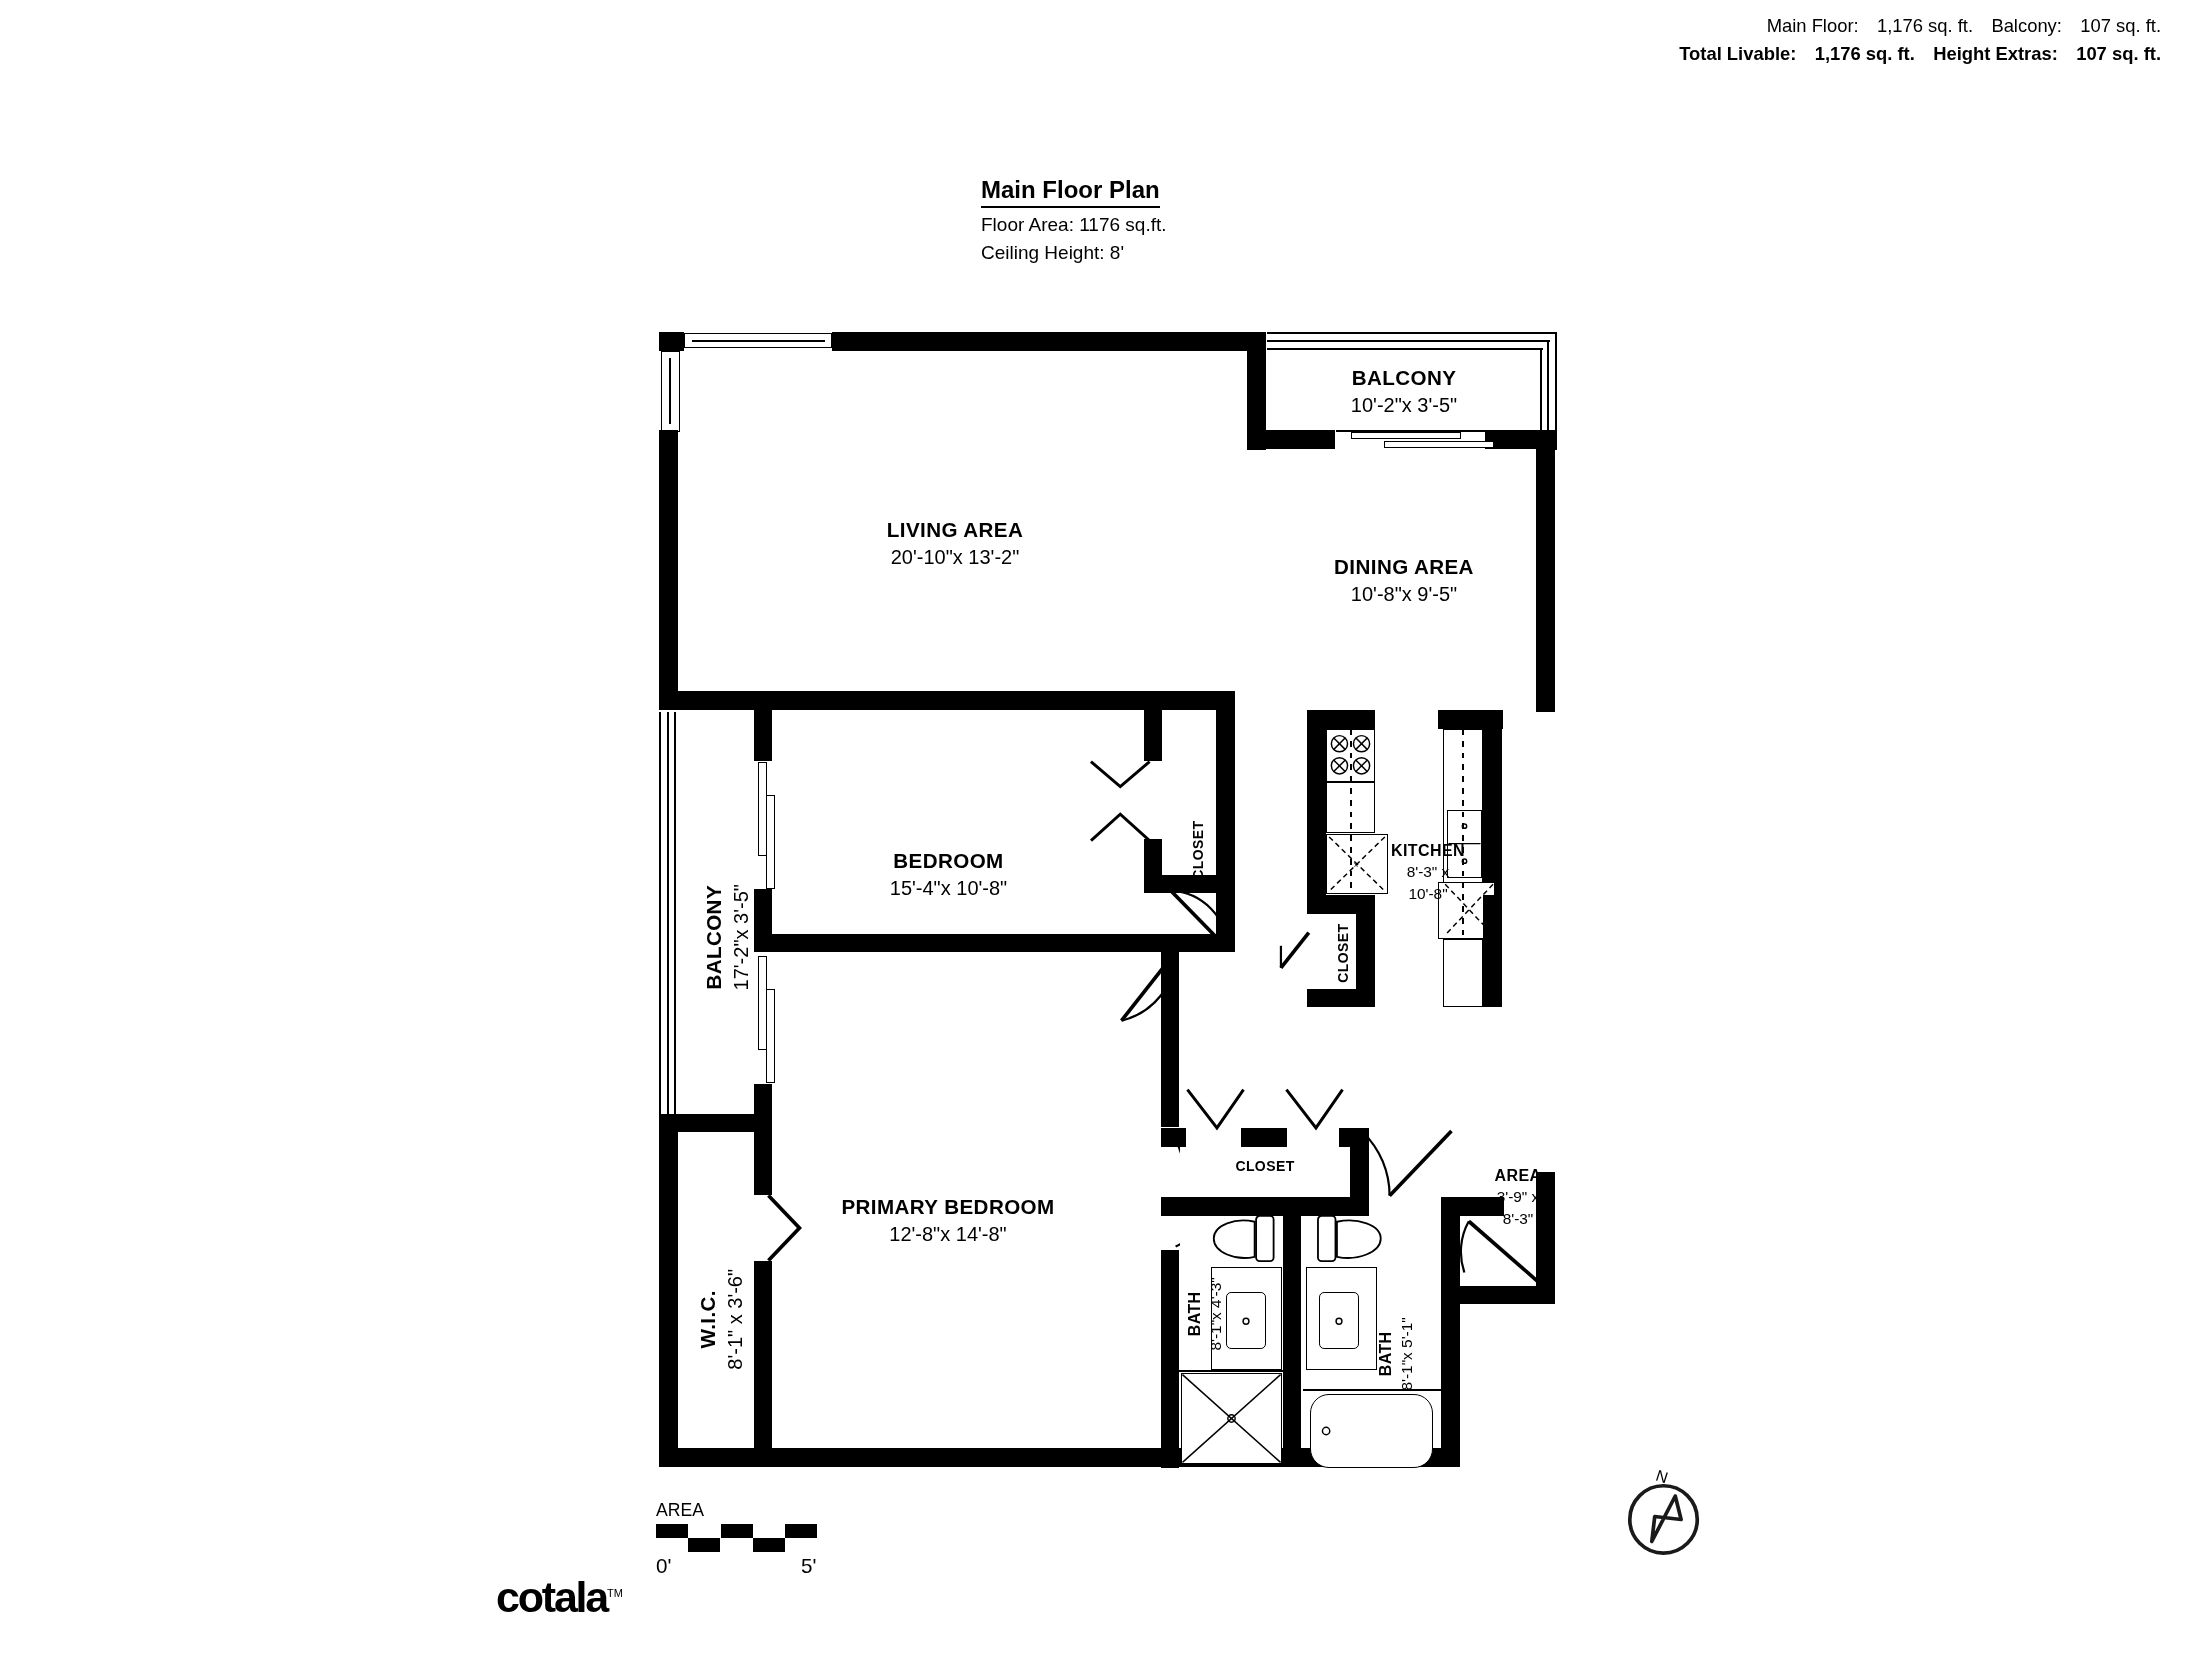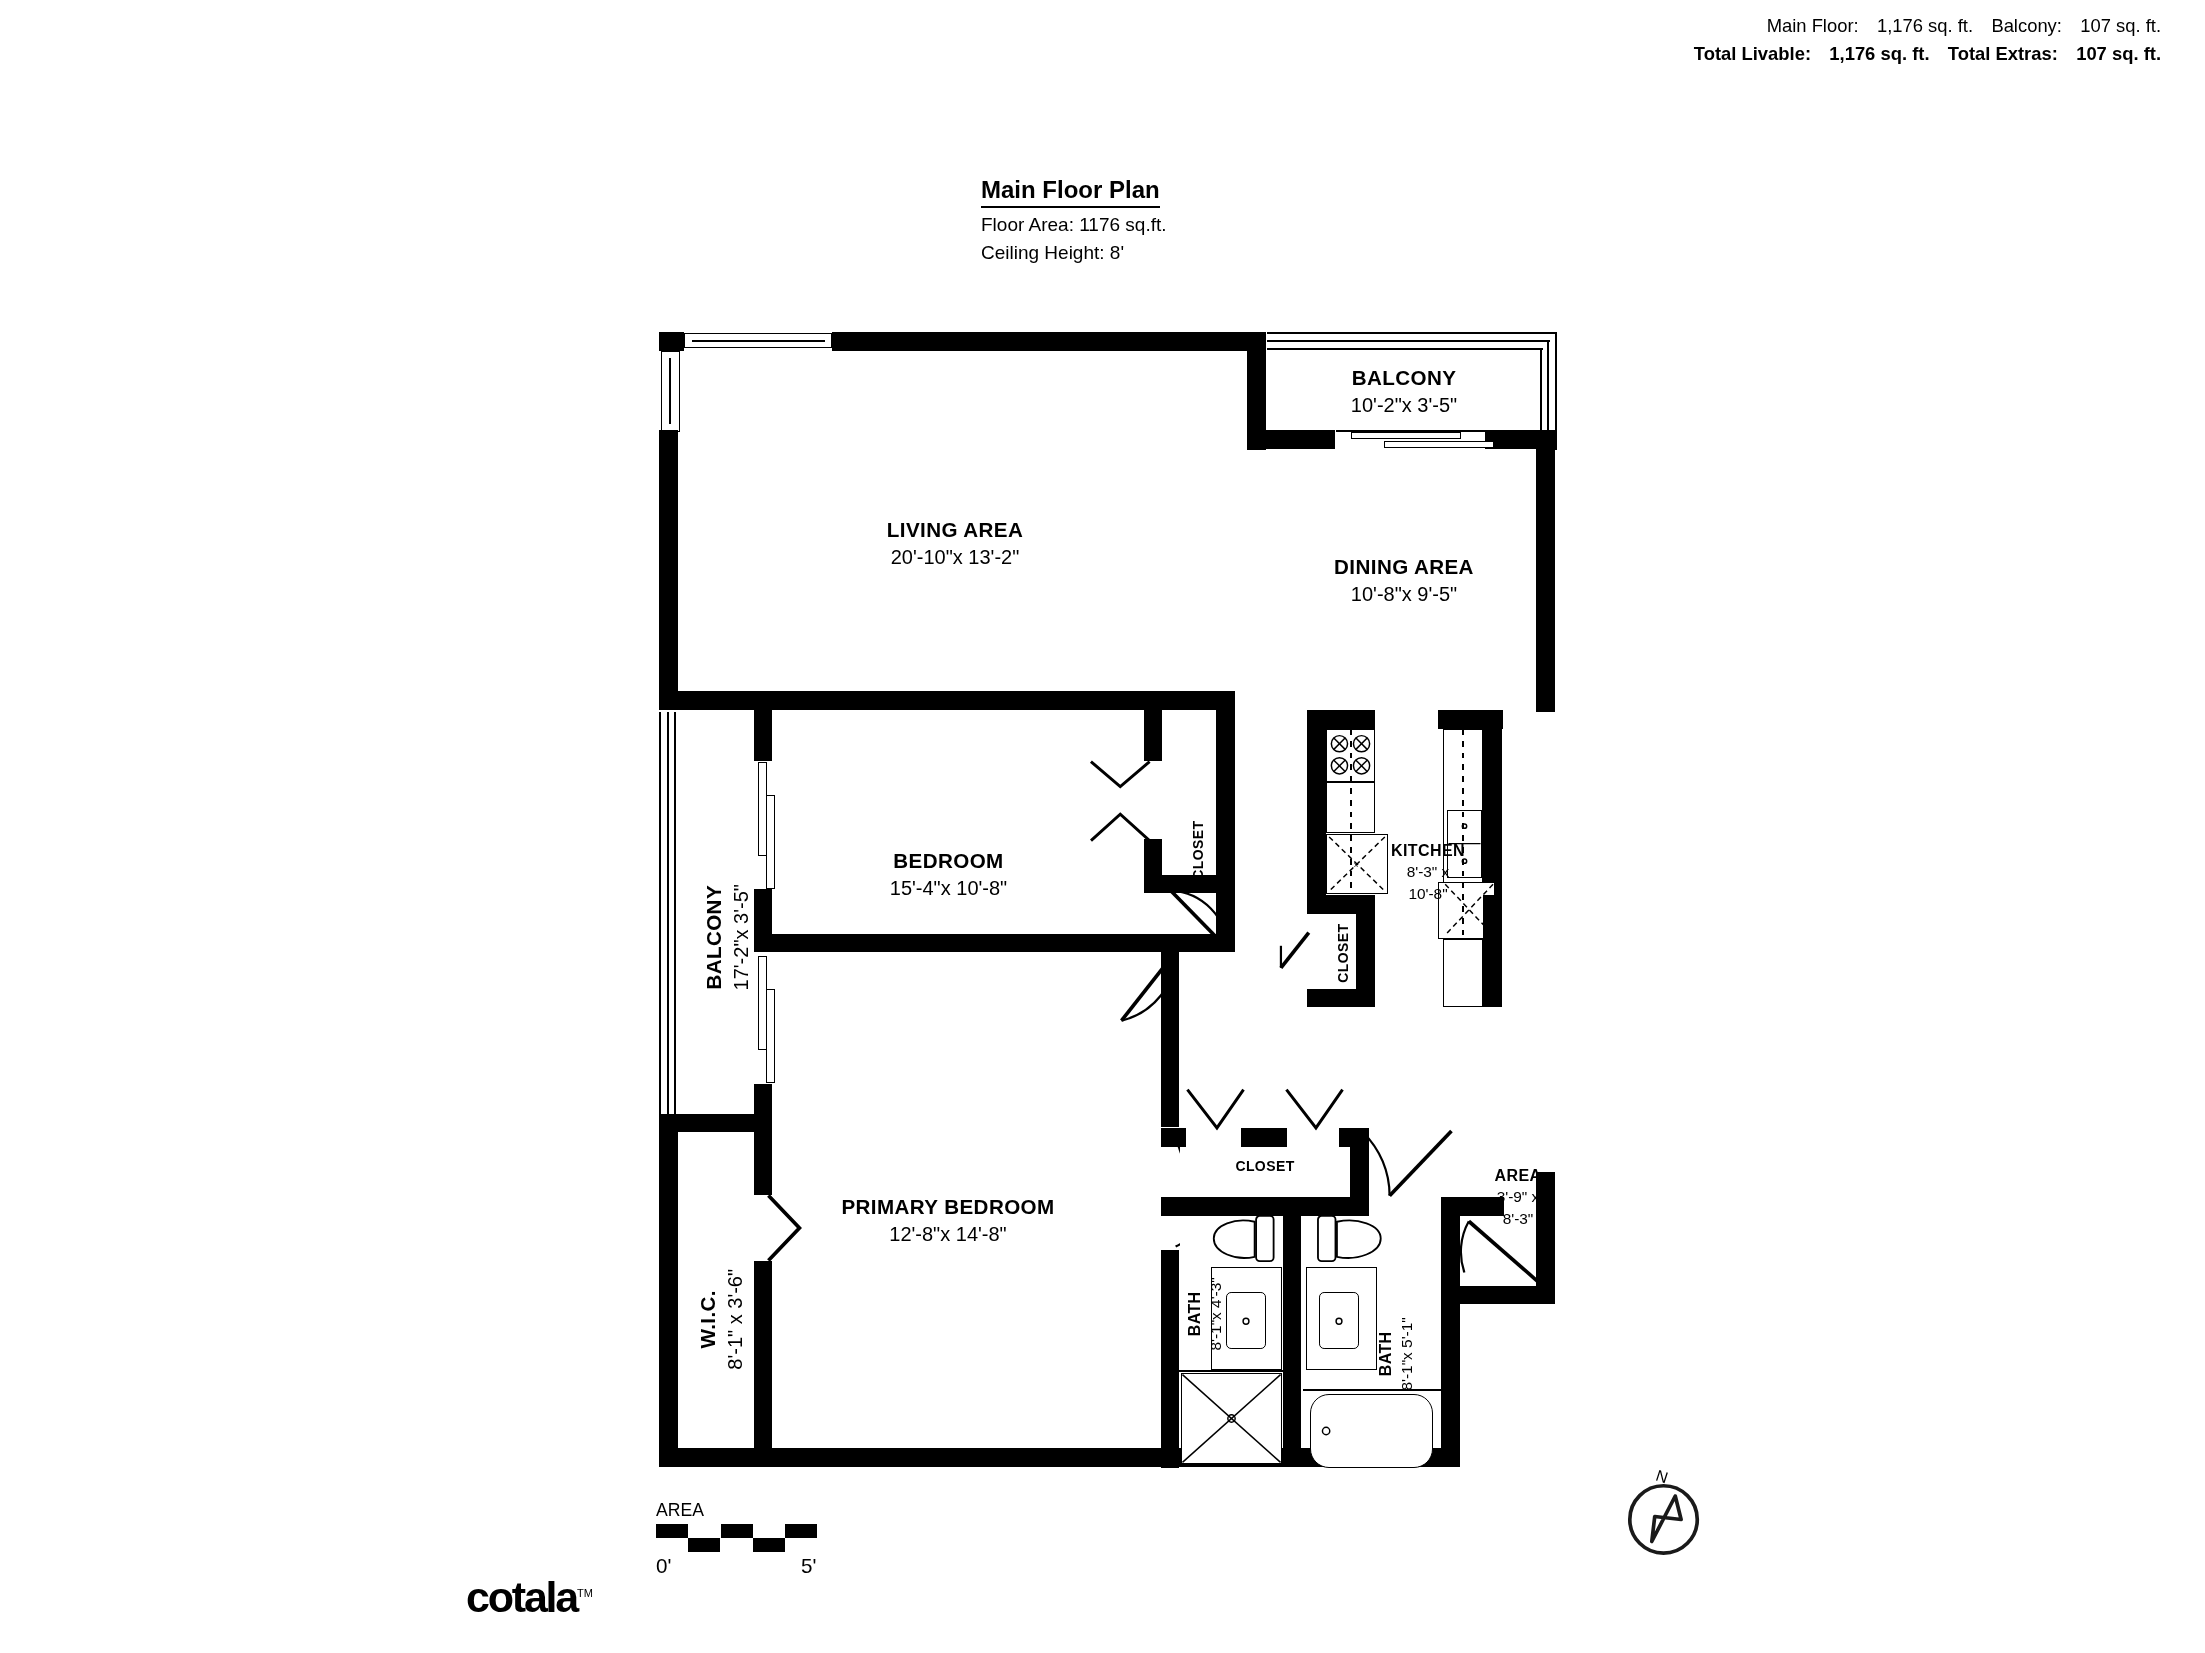--- a/index.html
+++ b/index.html
@@ -45,39 +45,39 @@
   #scale .seg{position:absolute;background:#000;width:32px;height:14px;}
   #scale .nums{position:relative;width:173px;font-size:20.6px;margin-top:1.5px;}
   #scale .nums .a{position:absolute;left:0;}
   #scale .nums .b{position:absolute;left:145px;}
 
   
   #compass{position:absolute;left:1621px;top:1474px;width:88px;height:88px;}
   #compass .nn{position:absolute;left:35px;top:-5.9px;font-size:16px;transform:rotate(18deg);}
 
   
-  #footer{position:absolute;left:466px;top:1579px;display:flex;align-items:flex-start;}
+  #footer{position:absolute;left:496px;top:1579px;display:flex;align-items:flex-start;}
   #logo{font-size:43px;font-weight:bold;letter-spacing:-2.2px;line-height:0.85;}
   #logo .tm{font-size:11px;font-weight:normal;letter-spacing:0;vertical-align:super;}
   #disc{font-size:15.4px;margin-left:10.3px;margin-bottom:7.4px;white-space:nowrap;}
 </style>
 </head>
 <body>
 
 <div id="header">
   <div id="sums1">
     <span>Main Floor:</span>
     <span>1,176 sq. ft.</span>
     <span>Balcony:</span>
     <span>107 sq. ft.</span>
   </div>
   <div id="sums2">
     <span>Total Livable:</span>
     <span>1,176 sq. ft.</span>
-    <span>Total Extras:</span>
+    <span>Height Extras:</span>
     <span>107 sq. ft.</span>
   </div>
 </div>
 
 <div id="plan-title">
   <div class="t">Main Floor Plan</div>
   <div class="l">Floor Area: 1176 sq.ft.</div>
   <div class="l">Ceiling Height: 8'</div>
 </div>
 

